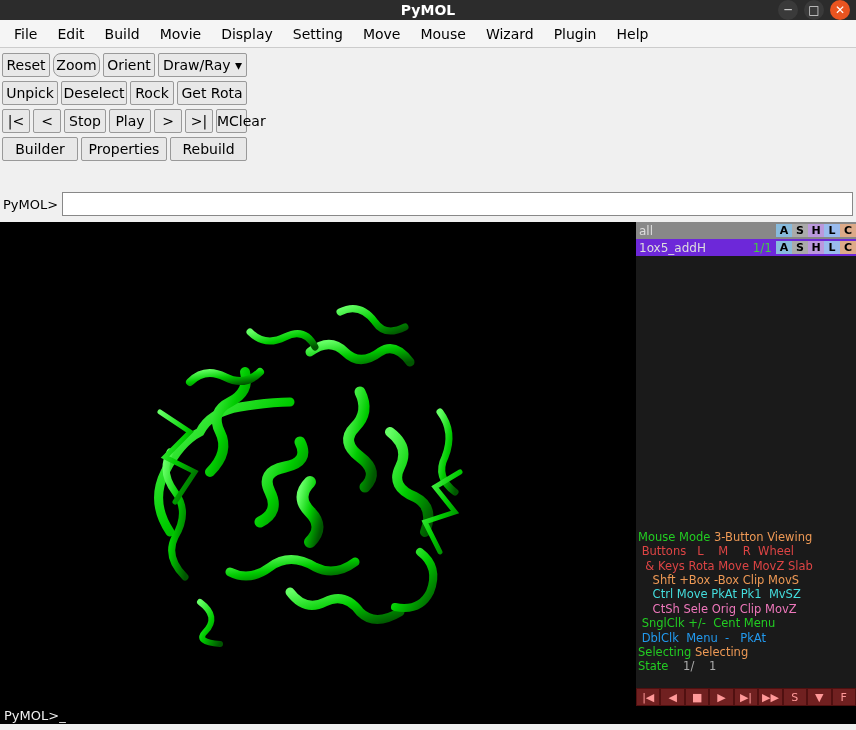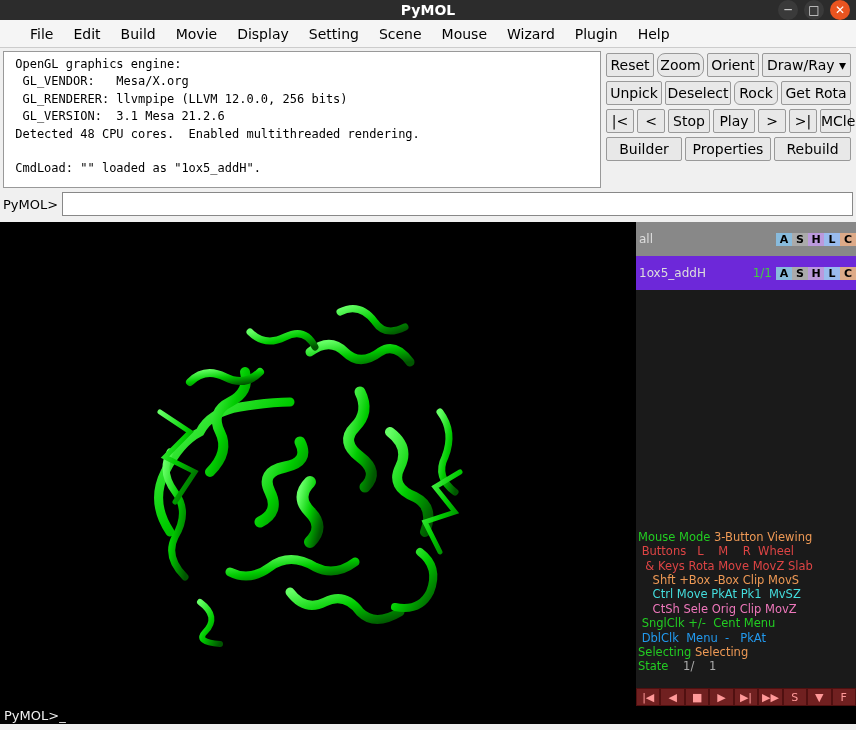--- a/index.html
+++ b/index.html
@@ -3,41 +3,41 @@
 <meta charset="utf-8">
 <style>
 * { box-sizing: border-box; margin: 0; padding: 0; font-family: "DejaVu Sans", Arial, sans-serif; }
 body { width: 856px; height: 730px; background: #f0f0f0; overflow: hidden; }
 .titlebar { height: 20px; background: #2c2c2c; color: #fff; display: flex; align-items: center; position: relative; }
 .titlebar .title { flex: 1; text-align: center; font-weight: bold; font-size: 14px; }
 .titlebar .winbtns { display: flex; gap: 6px; position: absolute; right: 6px; }
 .winbtn { width: 20px; height: 20px; display: flex; align-items: center; justify-content: center; font-size: 12px; border-radius: 10px; cursor: pointer; }
 .winbtn.minimize, .winbtn.maximize { background: #3a3a3a; color: #ddd; }
 .winbtn.close { background: #e95420; color: #fff; }
-.menubar { height: 28px; background: #f5f5f5; border-bottom: 1px solid #ccc; display: flex; align-items: center; padding: 0 22px; gap: 4px; font-size: 14px; }
+.menubar { height: 28px; background: #f5f5f5; border-bottom: 1px solid #ccc; display: flex; align-items: center; padding: 0 6px; gap: 4px; font-size: 14px; }
 .menubar span { padding: 2px 8px; cursor: pointer; }
 .top-area { display: flex; height: 140px; background: #f0f0f0; }
 .console-wrap { flex: 1; display: flex; flex-direction: column; padding: 3px 3px 0 3px; }
 .console-out { flex: 1; background: #fff; border: 1px solid #999; font-family: "DejaVu Sans Mono", monospace; font-size: 12px; padding: 4px; white-space: pre; overflow-y: scroll; line-height: 1.45; }
 .cmd-row { display: flex; align-items: center; padding: 4px 3px 6px 3px; gap: 4px; }
 .cmd-row label { font-size: 13px; }
 .cmd-row input { flex: 1; height: 24px; border: 1px solid #888; padding: 0 6px; font-family: monospace; font-size: 13px; }
 .btn-panel { width: 252px; padding: 5px 5px 0 2px; display: flex; flex-direction: column; gap: 4px; }
 .btn-row { display: flex; gap: 3px; }
 .btn { background: #e8e8e8; border: 1px solid #999; font-size: 14px; padding: 3px 0; text-align: center; cursor: pointer; flex: 1; white-space: nowrap; min-width: 0; border-radius: 2px; }
 .btn.reset { flex: 0 0 48px; } .btn.zoom { flex: 0 0 47px; border-radius: 8px; } .btn.orient { flex: 0 0 52px; } .btn.draw { flex: 1; }
-.btn.unpick { flex: 0 0 56px; } .btn.deselect { flex: 0 0 66px; } .btn.rock { flex: 0 0 44px; border-radius: 6px; }
+.btn.unpick { flex: 0 0 56px; } .btn.deselect { flex: 0 0 66px; } .btn.rock { flex: 0 0 44px; }
 .btn.nbtn { flex: 0 0 28px; } .btn.stop { flex: 0 0 42px; } .btn.play { flex: 0 0 42px; }
 .btn.builder { flex: 0 0 76px; } .btn.props { flex: 0 0 86px; }
 .viewer-row { display: flex; height: 484px; }
 .viewer { width: 636px; background: #000; position: relative; overflow: hidden; }
 .protein { position: absolute; left: 110px; top: 50px; width: 400px; height: 380px; display: flex; align-items: center; justify-content: center; }
 .side-panel { width: 220px; background: #1a1a1a; display: flex; flex-direction: column; font-family: "DejaVu Sans Mono", monospace; font-size: 12px; color: #ccc; }
 .obj-list { flex: 1; }
-.obj-row { display: flex; align-items: center; height: 34px; padding-left: 3px; }
+.obj-row { display: flex; align-items: center; height: 17px; padding-left: 3px; }
 .obj-row.sel { background: #888; }
 .obj-row.norm { background: #6d28d9; }
 .obj-name { flex: 1; color: #ddd; }
 .obj-state { color: #4c4; margin-right: 4px; }
 .obj-btns { display: flex; }
 .obj-btn { width: 16px; text-align: center; font-weight: bold; font-size: 11px; cursor: pointer; color: #000; }
 .ob-a { background: #8bd; } .ob-s { background: #aaa; } .ob-h { background: #b9d; } .ob-l { background: #9be; } .ob-c { background: #da8; }
 .mouse-info { font-size: 11.5px; line-height: 1.25; padding: 1px 2px 0 2px; white-space: pre; color: #aaa; }
 .mi-green { color: #2c2; } .mi-red { color: #d44; } .mi-blue { color: #29e; } .mi-cyan { color: #4dd; } .mi-pink { color: #e7b; margin-top: 48px; } .mi-orange { color: #e95; }
 .playback { display: flex; height: 18px; }
@@ -58,37 +58,28 @@
   </div>
 </div>
 
 <div class="menubar">
   <span>File</span>
   <span>Edit</span>
   <span>Build</span>
   <span>Movie</span>
   <span>Display</span>
   <span>Setting</span>
-  <span>Scene</span>
+  <span>Move</span>
   <span>Mouse</span>
   <span>Wizard</span>
   <span>Plugin</span>
   <span>Help</span>
 </div>
 
 <div class="top-area">
-  <div class="console-wrap">
-    <div class="console-out"> OpenGL graphics engine:
-  GL_VENDOR:   Mesa/X.org
-  GL_RENDERER: llvmpipe (LLVM 12.0.0, 256 bits)
-  GL_VERSION:  3.1 Mesa 21.2.6
- Detected 48 CPU cores.  Enabled multithreaded rendering.
-
- CmdLoad: "" loaded as "1ox5_addH".</div>
-  </div>
   <div class="btn-panel">
     <div class="btn-row">
       <div class="btn reset">Reset</div>
       <div class="btn zoom">Zoom</div>
       <div class="btn orient">Orient</div>
       <div class="btn draw">Draw/Ray ▾</div>
     </div>
     <div class="btn-row">
       <div class="btn unpick">Unpick</div>
       <div class="btn deselect">Deselect</div>

